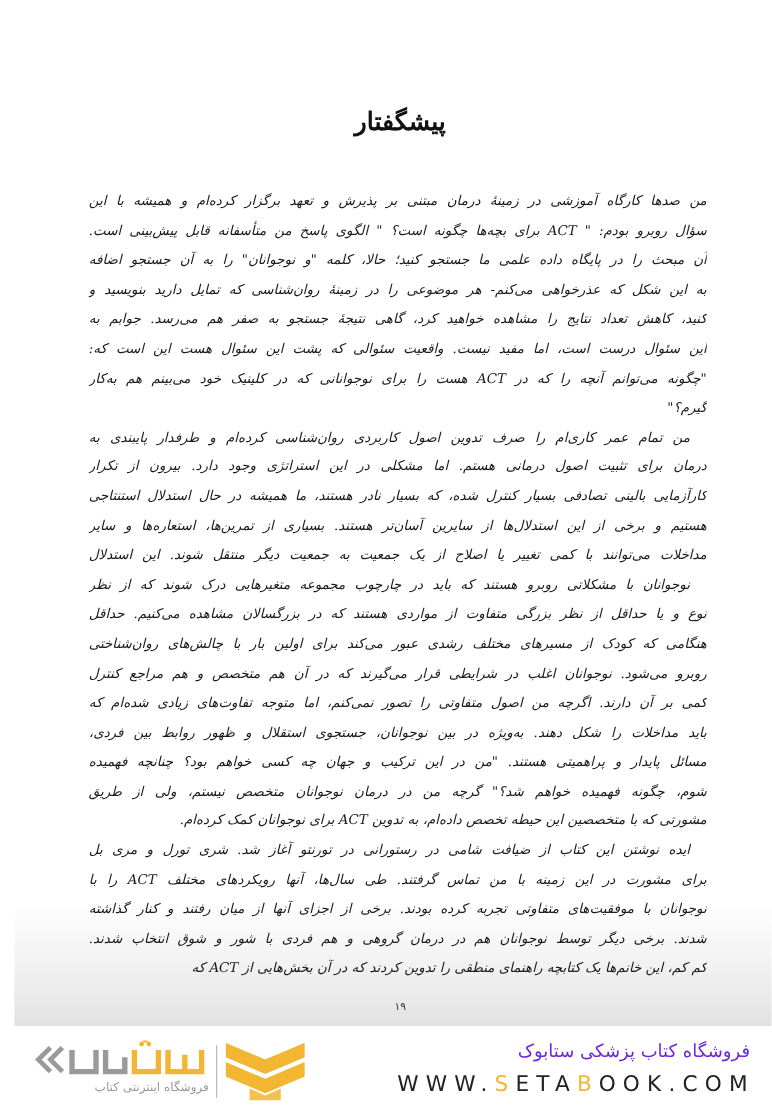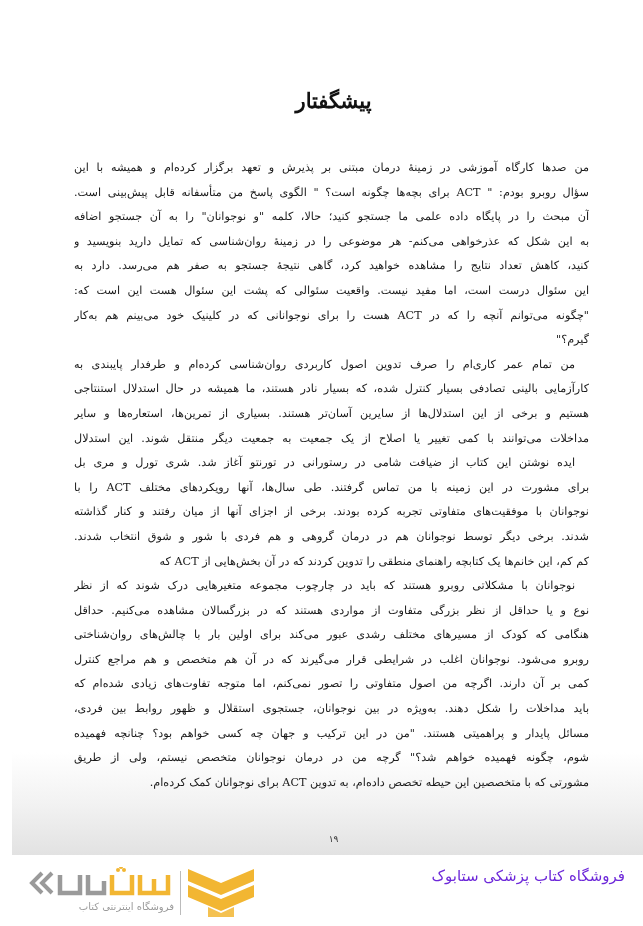--- a/index.html
+++ b/index.html
@@ -45,20 +45,21 @@
     line-height: 24.6px;
     color: #1a1a1a;
   }
   .para { margin: 0; }
   .para .line {
     display: block;
     white-space: nowrap;
     overflow: hidden;
     text-align: justify;
     text-align-last: justify;
+    font-style: italic;
   }
   .para .line.last {
     text-align-last: right;
   }
   .para .line.indent { padding-right: 14px; }
   .page-number {
     position: absolute;
     top: 834px;
     left: 0;
     width: 643px;
@@ -138,48 +139,49 @@
 
 <div class="page">
   <div class="title">پیشگفتار</div>
 
   <div class="body-text" id="body-text">
       <div class="para">
         <span class="line">من صدها کارگاه آموزشی در زمینهٔ درمان مبتنی بر پذیرش و تعهد برگزار کرده‌ام و همیشه با این</span>
         <span class="line">سؤال روبرو بودم: " ACT برای بچه‌ها چگونه است؟ " الگوی پاسخ من متأسفانه قابل پیش‌بینی است.</span>
         <span class="line">آن مبحث را در پایگاه داده علمی ما جستجو کنید؛ حالا، کلمه "و نوجوانان" را به آن جستجو اضافه</span>
         <span class="line">به این شکل که عذرخواهی می‌کنم- هر موضوعی را در زمینهٔ روان‌شناسی که تمایل دارید بنویسید و</span>
-        <span class="line">کنید، کاهش تعداد نتایج را مشاهده خواهید کرد، گاهی نتیجهٔ جستجو به صفر هم می‌رسد. دارد به</span>
+        <span class="line">کنید، کاهش تعداد نتایج را مشاهده خواهید کرد، گاهی نتیجهٔ جستجو به صفر هم می‌رسد. جوابم به</span>
         <span class="line">این سئوال درست است، اما مفید نیست. واقعیت سئوالی که پشت این سئوال هست این است که:</span>
         <span class="line">"چگونه می‌توانم آنچه را که در ACT هست را برای نوجوانانی که در کلینیک خود می‌بینم هم به‌کار</span>
         <span class="line last">گیرم؟"</span>
       </div>
       <div class="para">
         <span class="line indent">من تمام عمر کاری‌ام را صرف تدوین اصول کاربردی روان‌شناسی کرده‌ام و طرفدار پایبندی به</span>
+        <span class="line">درمان برای تثبیت اصول درمانی هستم. اما مشکلی در این استراتژی وجود دارد. بیرون از تکرار</span>
         <span class="line">کارآزمایی بالینی تصادفی بسیار کنترل شده، که بسیار نادر هستند، ما همیشه در حال استدلال استنتاجی</span>
         <span class="line">هستیم و برخی از این استدلال‌ها از سایرین آسان‌تر هستند. بسیاری از تمرین‌ها، استعاره‌ها و سایر</span>
         <span class="line">مداخلات می‌توانند با کمی تغییر یا اصلاح از یک جمعیت به جمعیت دیگر منتقل شوند. این استدلال</span>
-      </div>
-      <div class="para">
-        <span class="line indent">ایده نوشتن این کتاب از ضیافت شامی در رستورانی در تورنتو آغاز شد. شری تورل و مری بل</span>
-        <span class="line">برای مشورت در این زمینه با من تماس گرفتند. طی سال‌ها، آنها رویکردهای مختلف ACT را با</span>
-        <span class="line">نوجوانان با موفقیت‌های متفاوتی تجربه کرده بودند. برخی از اجزای آنها از میان رفتند و کنار گذاشته</span>
-        <span class="line">شدند. برخی دیگر توسط نوجوانان هم در درمان گروهی و هم فردی با شور و شوق انتخاب شدند.</span>
-        <span class="line last">کم کم، این خانم‌ها یک کتابچه راهنمای منطقی را تدوین کردند که در آن بخش‌هایی از ACT که</span>
       </div>
       <div class="para">
         <span class="line indent">نوجوانان با مشکلاتی روبرو هستند که باید در چارچوب مجموعه متغیرهایی درک شوند که از نظر</span>
         <span class="line">نوع و یا حداقل از نظر بزرگی متفاوت از مواردی هستند که در بزرگسالان مشاهده می‌کنیم. حداقل</span>
         <span class="line">هنگامی که کودک از مسیرهای مختلف رشدی عبور می‌کند برای اولین بار با چالش‌های روان‌شناختی</span>
         <span class="line">روبرو می‌شود. نوجوانان اغلب در شرایطی قرار می‌گیرند که در آن هم متخصص و هم مراجع کنترل</span>
         <span class="line">کمی بر آن دارند. اگرچه من اصول متفاوتی را تصور نمی‌کنم، اما متوجه تفاوت‌های زیادی شده‌ام که</span>
         <span class="line">باید مداخلات را شکل دهند. به‌ویژه در بین نوجوانان، جستجوی استقلال و ظهور روابط بین فردی،</span>
         <span class="line">مسائل پایدار و پراهمیتی هستند. "من در این ترکیب و جهان چه کسی خواهم بود؟ چنانچه فهمیده</span>
         <span class="line">شوم، چگونه فهمیده خواهم شد؟" گرچه من در درمان نوجوانان متخصص نیستم، ولی از طریق</span>
         <span class="line last">مشورتی که با متخصصین این حیطه تخصص داده‌ام، به تدوین ACT برای نوجوانان کمک کرده‌ام.</span>
+      </div>
+      <div class="para">
+        <span class="line indent">ایده نوشتن این کتاب از ضیافت شامی در رستورانی در تورنتو آغاز شد. شری تورل و مری بل</span>
+        <span class="line">برای مشورت در این زمینه با من تماس گرفتند. طی سال‌ها، آنها رویکردهای مختلف ACT را با</span>
+        <span class="line">نوجوانان با موفقیت‌های متفاوتی تجربه کرده بودند. برخی از اجزای آنها از میان رفتند و کنار گذاشته</span>
+        <span class="line">شدند. برخی دیگر توسط نوجوانان هم در درمان گروهی و هم فردی با شور و شوق انتخاب شدند.</span>
+        <span class="line last">کم کم، این خانم‌ها یک کتابچه راهنمای منطقی را تدوین کردند که در آن بخش‌هایی از ACT که</span>
       </div>
     </div>
 
   <div class="page-number">۱۹</div>
 </div>
 
 <div class="footer">
   <div class="logo-box">
     <svg class="logo-wordmark" viewBox="0 0 145 32">
 
@@ -199,13 +201,16 @@
     <div class="logo-sub">فروشگاه اینترنتی کتاب</div>
     <div class="logo-divider"></div>
     <svg class="logo-chevron" viewBox="0 0 66 48">
       <polygon points="0,0 33,14 66,0 66,12 33,26 0,12" fill="#f2b632"></polygon>
       <polygon points="0,16 33,30 66,16 66,28 33,42 0,28" fill="#f2b632"></polygon>
       <polygon points="20,38 33,44 46,38 46,48 20,48" fill="#f2b632" opacity="0.85"></polygon>
     </svg>
   </div>
 
   <div class="shop-name">فروشگاه کتاب پزشکی ستابوک</div>
+  <div class="shop-url">
+    <span>WWW.</span><span class="hl">S</span><span>ETA</span><span class="hl">B</span><span>OOK.COM</span>
+  </div>
 </div>
 
 </body></html>

